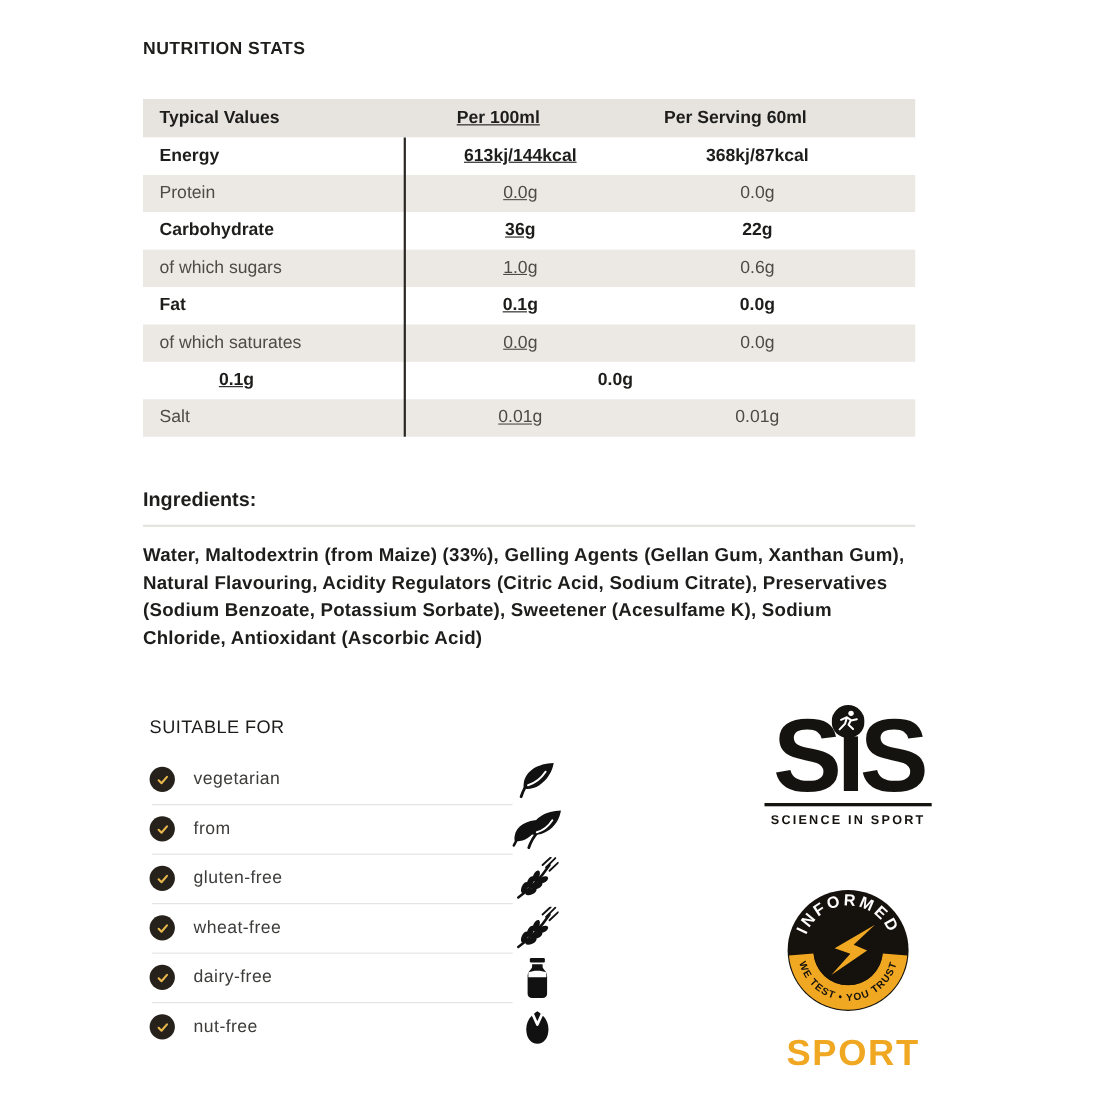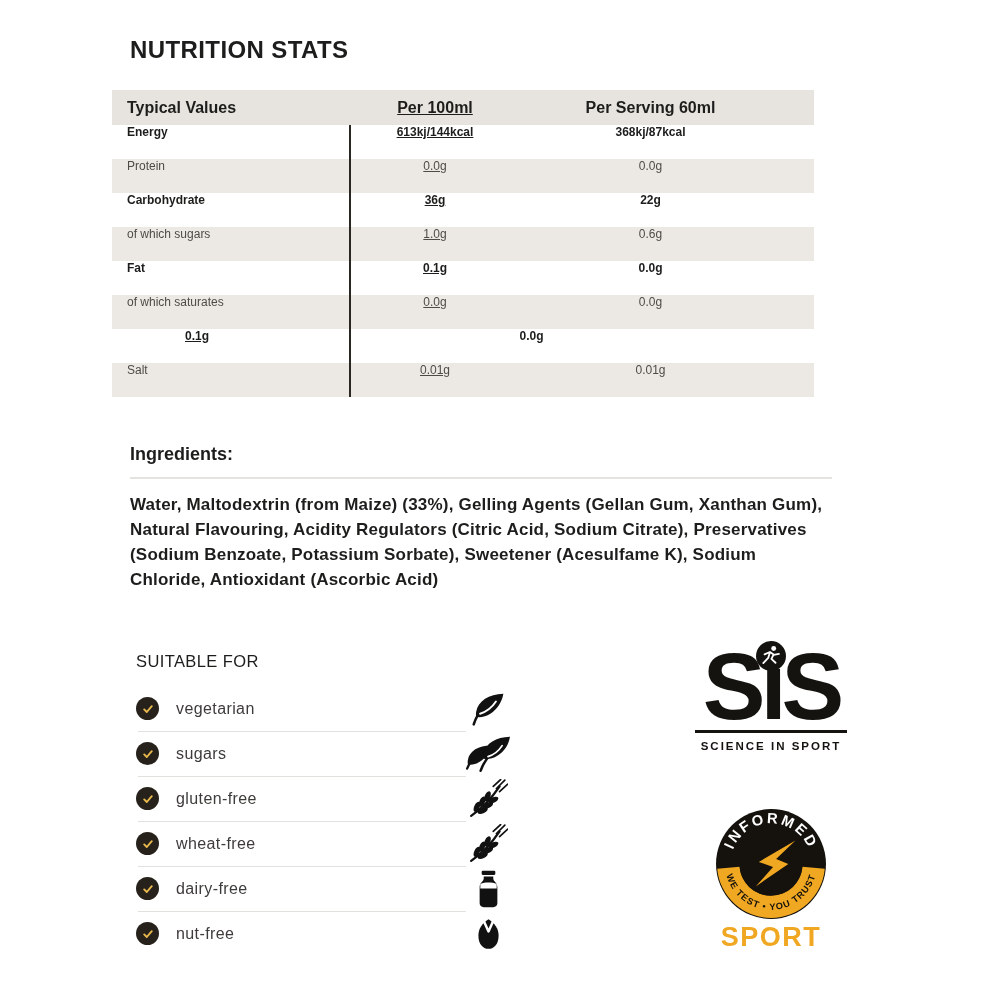--- a/index.html
+++ b/index.html
@@ -1,25 +1,25 @@
 <!DOCTYPE html>
 <html><head>
 <meta charset="utf-8">
 <style>
   html,body{margin:0;padding:0;background:#fff;}
   .page{position:relative;width:1000px;height:1000px;background:#fff;overflow:hidden;
         font-family:"Liberation Sans","DejaVu Sans",sans-serif;color:#1d1d1b;}
 
   
-  .page-title{position:absolute;left:130px;top:36px;margin:0;font-size:24px;font-weight:bold;letter-spacing:.4px;}
-
-  
-  .ntable{position:absolute;left:112px;top:90px;width:702px;}
+  .page-title{position:absolute;left:130px;top:36px;margin:0;font-size:16px;font-weight:bold;letter-spacing:.4px;}
+
+  
+  .ntable{position:absolute;left:130px;top:90px;width:702px;}
   .thead{display:flex;align-items:center;height:35px;background:#E7E4E0;font-weight:bold;font-size:16px;}
-  .trow{display:flex;align-items:flex-start;height:34px;font-size:12px;}
+  .trow{display:flex;align-items:center;height:34px;font-size:16px;gap:20px;}
   .tbody .trow:nth-child(odd){background:#fff;font-weight:bold;color:#1d1d1b;}
   .tbody .trow:nth-child(even){background:#ECE9E5;font-weight:normal;color:#4E4B47;}
   .c1{width:238px;padding-left:15px;box-sizing:border-box;text-align:left;}
   .c2{width:170px;text-align:center;text-decoration:underline;}
   .c3{flex:1;text-align:center;padding-right:33px;box-sizing:border-box;}
   .vline{position:absolute;left:237px;top:35px;height:272px;width:2px;background:#2A2723;}
 
   
   .ingredients{position:absolute;left:130px;top:444px;width:702px;}
   .ingredients h2{margin:0 0 12px;font-size:18px;font-weight:bold;}
@@ -47,21 +47,21 @@
   .sis-word{font-size:94px;line-height:78px;font-weight:bold;letter-spacing:-5px;color:#15130F;}
   .sis-dot{position:absolute;left:50%;top:-7px;transform:translateX(-50%);width:30px;height:30px;}
   .sis-rule{height:3px;background:#15130F;margin:4px 0 7px;}
   .sis-tag{font-size:11.5px;font-weight:bold;letter-spacing:2px;white-space:nowrap;color:#15130F;}
 
   
   .informed{position:absolute;left:715px;top:808px;width:112px;text-align:center;}
   .seal{width:112px;height:112px;display:block;}
   .seal-top{font-size:14.5px;font-weight:bold;fill:#fff;letter-spacing:2.5px;}
   .seal-bottom{font-size:9px;font-weight:bold;fill:#15120D;letter-spacing:1px;}
-  .sport-label{margin-top:2px;font-size:27px;font-weight:bold;letter-spacing:1.5px;color:#F0A722;}
+  .sport-label{margin-top:18px;font-size:33px;font-weight:bold;letter-spacing:1.5px;color:#F0A722;}
   .hidden-defs{position:absolute;width:0;height:0;overflow:hidden;}
 </style>
 </head>
 <body>
 
 <svg class="hidden-defs" xmlns="http://www.w3.org/2000/svg">
   <symbol id="sym-leaf-icon" viewBox="0 0 34 32">
     <path fill="#111" d="M31.5 1.5C18 2 7.5 8 5.8 18.8c-.35 2.2-.1 4 .2 4.6 3.4.9 9-.1 13.2-2.9C26 16 30.3 9 31.5 1.5Z"></path>
     <path d="M3.5 30.5C7 19.5 14 11 26 6" fill="none" stroke="#111" stroke-width="2.4" stroke-linecap="round"></path>
     <path d="M9.5 20.5c5.5-1.6 11-5.5 15-11.5" fill="none" stroke="#fff" stroke-width="1.8" stroke-linecap="round"></path>
@@ -169,21 +169,21 @@
               <use href="#sym-leaf-icon" xlink:href="#sym-leaf-icon"></use>
             </svg>
           </span>
         </div>
         <div class="srow">
           <span class="check">
             <svg viewBox="0 0 12 12">
               <path d="M2.2 6.4 4.8 9 9.8 3.2" fill="none" stroke="#E8B84D" stroke-width="1.9" stroke-linecap="round" stroke-linejoin="round"></path>
             </svg>
           </span>
-          <span class="slabel">sugars</span>
+          <span class="slabel">from</span>
           <span class="sicon">
             <svg class="icon-double-leaf-icon">
               <use href="#sym-double-leaf-icon" xlink:href="#sym-double-leaf-icon"></use>
             </svg>
           </span>
         </div>
         <div class="srow">
           <span class="check">
             <svg viewBox="0 0 12 12">
               <path d="M2.2 6.4 4.8 9 9.8 3.2" fill="none" stroke="#E8B84D" stroke-width="1.9" stroke-linecap="round" stroke-linejoin="round"></path>

